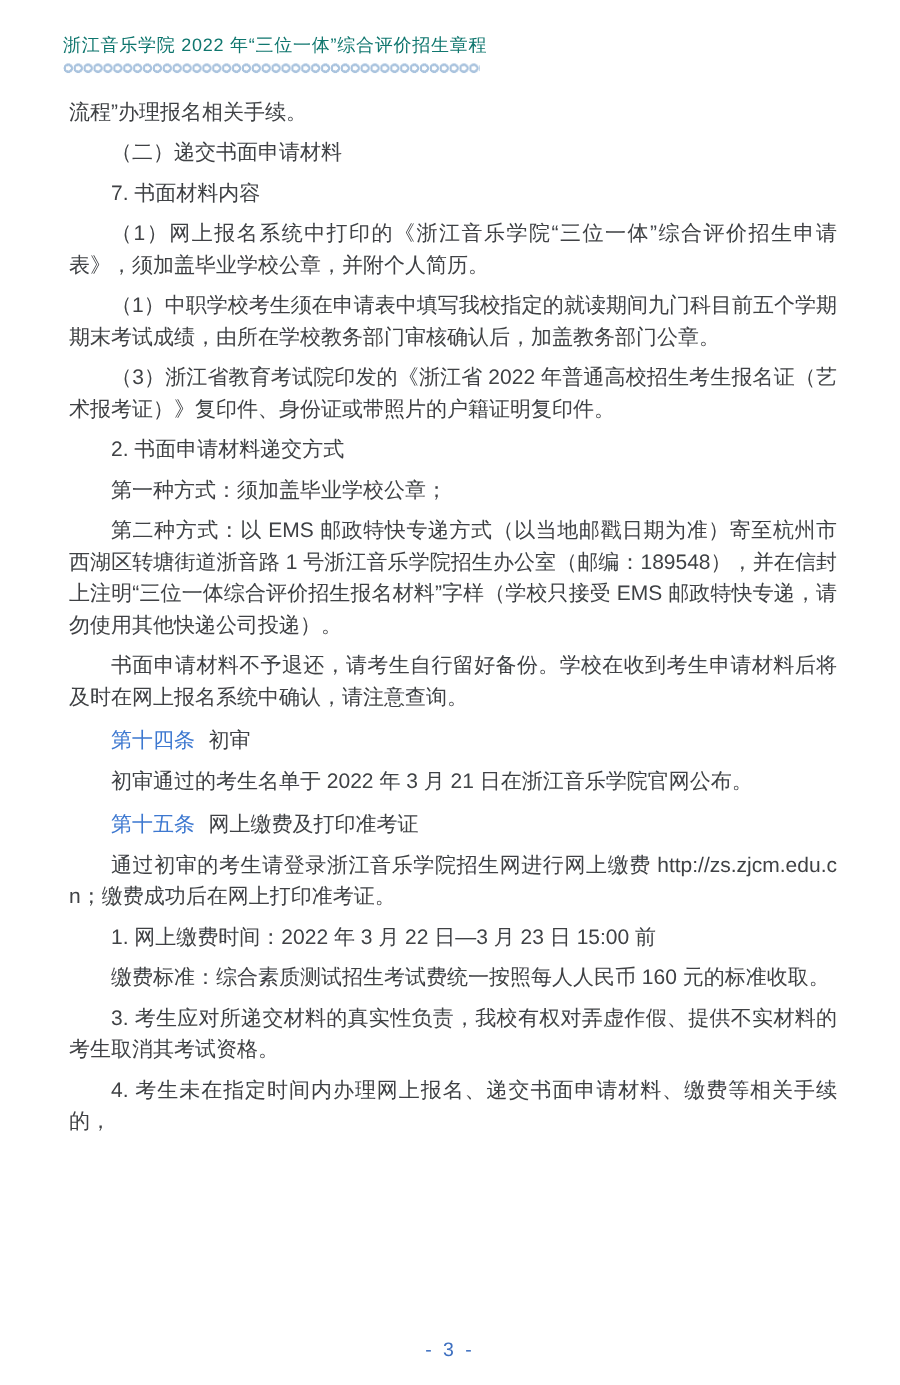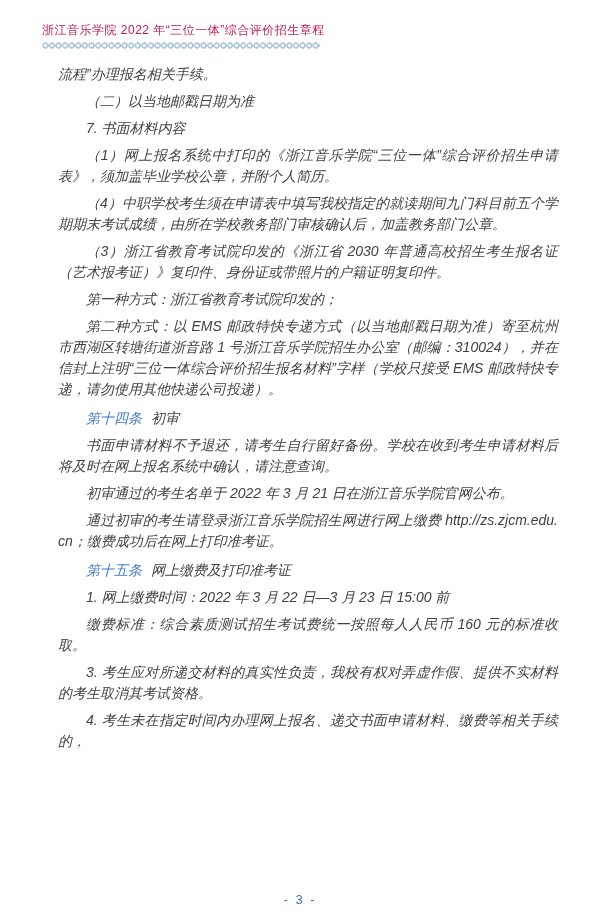--- a/index.html
+++ b/index.html
@@ -20,21 +20,21 @@
     box-sizing: border-box;
     padding: 22px 42px 0 42px;
     overflow: hidden;
   }
   .doc-header {
     margin-bottom: 14px;
   }
   .header-title {
     font-size: 12px;
     line-height: 16px;
-    color: #be185d;
+    color: #0f766e;
     letter-spacing: 0.5px;
   }
   .header-chain {
     margin-top: 3px;
     width: 278px;
     height: 9px;
     background-image: radial-gradient(circle at 3.5px 4.5px,
       rgba(255,255,255,0) 1.5px,
       #a9c3de 1.7px,
       #a9c3de 3.0px,
@@ -43,22 +43,21 @@
     background-repeat: repeat-x;
   }
   .doc-body {
     font-size: 14px;
     line-height: 21px;
     color: #3f4144;
     text-align: justify;
     word-break: break-all;
   }
   .para {
-    margin: 0 0 6px 16px;
-    font-style: italic;
+    margin: 0 0 6px 4px;
   }
   .para.indent {
     text-indent: 2em;
   }
   .para.article {
     margin-top: 8px;
   }
   .article-lead {
     color: #3d78d0;
   }
@@ -82,32 +81,33 @@
 
 <div class="page">
 
   <header class="doc-header">
     <div class="header-title">浙江音乐学院 2022 年“三位一体”综合评价招生章程</div>
     <div class="header-chain"></div>
   </header>
 
   <main class="doc-body">
       <p class="para">流程”办理报名相关手续。</p>
-      <p class="para indent">（二）以当地邮戳日期为准</p>
+      <p class="para indent">（二）递交书面申请材料</p>
       <p class="para indent">7. 书面材料内容</p>
       <p class="para indent">（1）网上报名系统中打印的《浙江音乐学院“三位一体”综合评价招生申请表》，须加盖毕业学校公章，并附个人简历。</p>
-      <p class="para indent">（4）中职学校考生须在申请表中填写我校指定的就读期间九门科目前五个学期期末考试成绩，由所在学校教务部门审核确认后，加盖教务部门公章。</p>
-      <p class="para indent">（3）浙江省教育考试院印发的《浙江省 2030 年普通高校招生考生报名证（艺术报考证）》复印件、身份证或带照片的户籍证明复印件。</p>
-      <p class="para indent">第一种方式：浙江省教育考试院印发的；</p>
-      <p class="para indent">第二种方式：以 EMS 邮政特快专递方式（以当地邮戳日期为准）寄至杭州市西湖区转塘街道浙音路 1 号浙江音乐学院招生办公室（邮编：310024），并在信封上注明“三位一体综合评价招生报名材料”字样（学校只接受 EMS 邮政特快专递，请勿使用其他快递公司投递）。</p>
+      <p class="para indent">（1）中职学校考生须在申请表中填写我校指定的就读期间九门科目前五个学期期末考试成绩，由所在学校教务部门审核确认后，加盖教务部门公章。</p>
+      <p class="para indent">（3）浙江省教育考试院印发的《浙江省 2022 年普通高校招生考生报名证（艺术报考证）》复印件、身份证或带照片的户籍证明复印件。</p>
+      <p class="para indent">2. 书面申请材料递交方式</p>
+      <p class="para indent">第一种方式：须加盖毕业学校公章；</p>
+      <p class="para indent">第二种方式：以 EMS 邮政特快专递方式（以当地邮戳日期为准）寄至杭州市西湖区转塘街道浙音路 1 号浙江音乐学院招生办公室（邮编：189548），并在信封上注明“三位一体综合评价招生报名材料”字样（学校只接受 EMS 邮政特快专递，请勿使用其他快递公司投递）。</p>
+      <p class="para indent">书面申请材料不予退还，请考生自行留好备份。学校在收到考生申请材料后将及时在网上报名系统中确认，请注意查询。</p>
       <p class="para indent article"><span class="article-lead">第十四条</span><span class="article-rest">初审</span></p>
-      <p class="para indent">书面申请材料不予退还，请考生自行留好备份。学校在收到考生申请材料后将及时在网上报名系统中确认，请注意查询。</p>
       <p class="para indent">初审通过的考生名单于 2022 年 3 月 21 日在浙江音乐学院官网公布。</p>
+      <p class="para indent article"><span class="article-lead">第十五条</span><span class="article-rest">网上缴费及打印准考证</span></p>
       <p class="para indent">通过初审的考生请登录浙江音乐学院招生网进行网上缴费 http://zs.zjcm.edu.cn；缴费成功后在网上打印准考证。</p>
-      <p class="para indent article"><span class="article-lead">第十五条</span><span class="article-rest">网上缴费及打印准考证</span></p>
       <p class="para indent">1. 网上缴费时间：2022 年 3 月 22 日—3 月 23 日 15:00 前</p>
       <p class="para indent">缴费标准：综合素质测试招生考试费统一按照每人人民币 160 元的标准收取。</p>
       <p class="para indent">3. 考生应对所递交材料的真实性负责，我校有权对弄虚作假、提供不实材料的考生取消其考试资格。</p>
       <p class="para indent">4. 考生未在指定时间内办理网上报名、递交书面申请材料、缴费等相关手续的，</p>
     </main>
 
   <footer class="doc-footer">
     <span>- 3 -</span>
   </footer>
 

